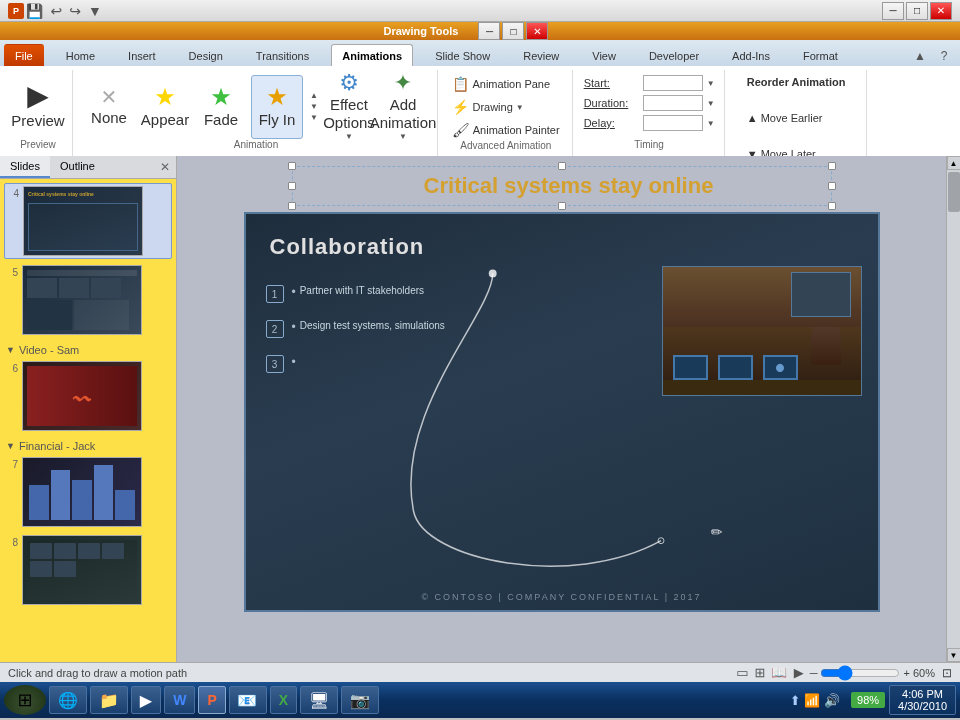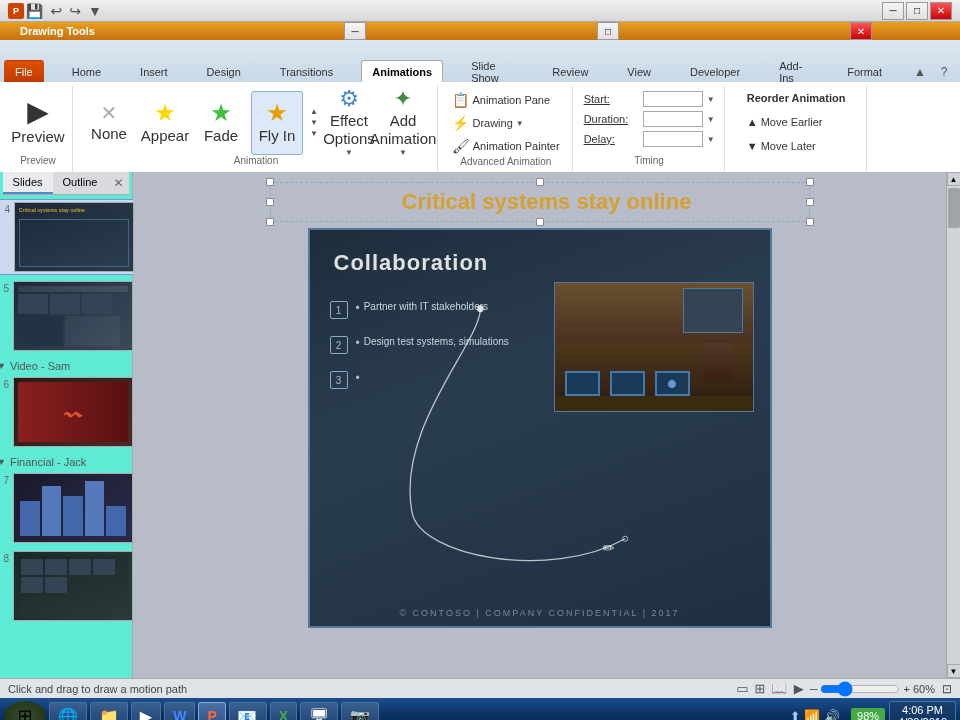--- a/index.html
+++ b/index.html
@@ -21,33 +21,33 @@
     .title-btn { width: 22px; height: 18px; border: 1px solid #999; background: linear-gradient(to bottom, #f5f5f5, #e0e0e0); cursor: pointer; font-size: 10px; display: flex; align-items: center; justify-content: center; }
     .title-btn.close { background: linear-gradient(to bottom, #f55, #c00); color: white; }
     .ppt-icon { width: 16px; height: 16px; background: #cc4400; border-radius: 2px; display: flex; align-items: center; justify-content: center; color: white; font-size: 9px; font-weight: bold; }
 
     
     #drawing-tools-bar {
       height: 18px;
       background: linear-gradient(to bottom, #e8a020, #c87010);
       display: flex;
       align-items: center;
-      justify-content: space-between;
-      padding-right: 88px;
+      justify-content: center;
+      padding-right: 48px;
     }
     #drawing-tools-label { color: white; font-size: 11px; font-weight: bold; padding: 0 20px; }
 
     
     #tab-row {
       display: flex;
       align-items: flex-end;
-      height: 42px;
+      height: 26px;
       background: linear-gradient(to bottom, #dde8f0, #c8d8e8);
       padding-left: 4px;
-      gap: 17px;
+      gap: 11px;
     }
     .ribbon-tab {
       padding: 3px 10px;
       font-size: 11px;
       cursor: pointer;
       border: 1px solid transparent;
       border-bottom: none;
       border-radius: 3px 3px 0 0;
       background: transparent;
       color: #333;
@@ -180,26 +180,25 @@
 
     
     #main-area {
       display: flex;
       height: calc(720px - 22px - 18px - 26px - 90px - 20px - 36px);
       background: #c8cdd8;
     }
 
     
     #left-panel {
-      width: 133px;
-      background: #5eead4;
+      width: 177px;
+      background: #fde047;
       border-right: 1px solid #aaa;
       display: flex;
       flex-direction: column;
-      align-items: center;
     }
     #slide-tabs {
       display: flex;
       background: #d8dade;
       border-bottom: 1px solid #aaa;
     }
     .slide-tab {
       padding: 4px 10px;
       font-size: 11px;
       cursor: pointer;
@@ -280,21 +279,21 @@
       text-align: center;
       margin-bottom: 8px;
       width: 540px;
       border: 1px dashed #88aacc;
       padding: 4px;
       background: rgba(255,255,255,0.1);
       cursor: default;
     }
 
     #slide-canvas {
-      width: 464px;
+      width: 636px;
       height: 400px;
       background: linear-gradient(160deg, #1e2d3c 0%, #2a3d50 40%, #1e3040 100%);
       border: 2px solid #557799;
       position: relative;
       color: white;
     }
 
     .slide-collaboration {
       position: absolute;
       top: 20px;
@@ -664,21 +663,21 @@
       <div class="timing-row">
         <span class="timing-label">Delay:</span>
         <input class="timing-input" type="text" value="" style="">
         <span class="dd-arrow">▼</span>
       </div>
     </div>
     <div class="ribbon-group-label">Timing</div>
   </div>
 
   <div class="ribbon-group reorder-group">
-    <div class="ribbon-group-content" style="flex-direction:column;gap:8px;align-items:flex-start;">
+    <div class="ribbon-group-content" style="flex-direction:column;gap:20px;align-items:flex-start;">
       <div class="ribbon-btn-small" style="font-weight:bold;font-size:11px;">
         <span>Reorder Animation</span>
       </div>
       <div class="ribbon-btn-small">
         <span>▲</span>
         <span>Move Earlier</span>
       </div>
       <div class="ribbon-btn-small">
         <span>▼</span>
         <span>Move Later</span>

